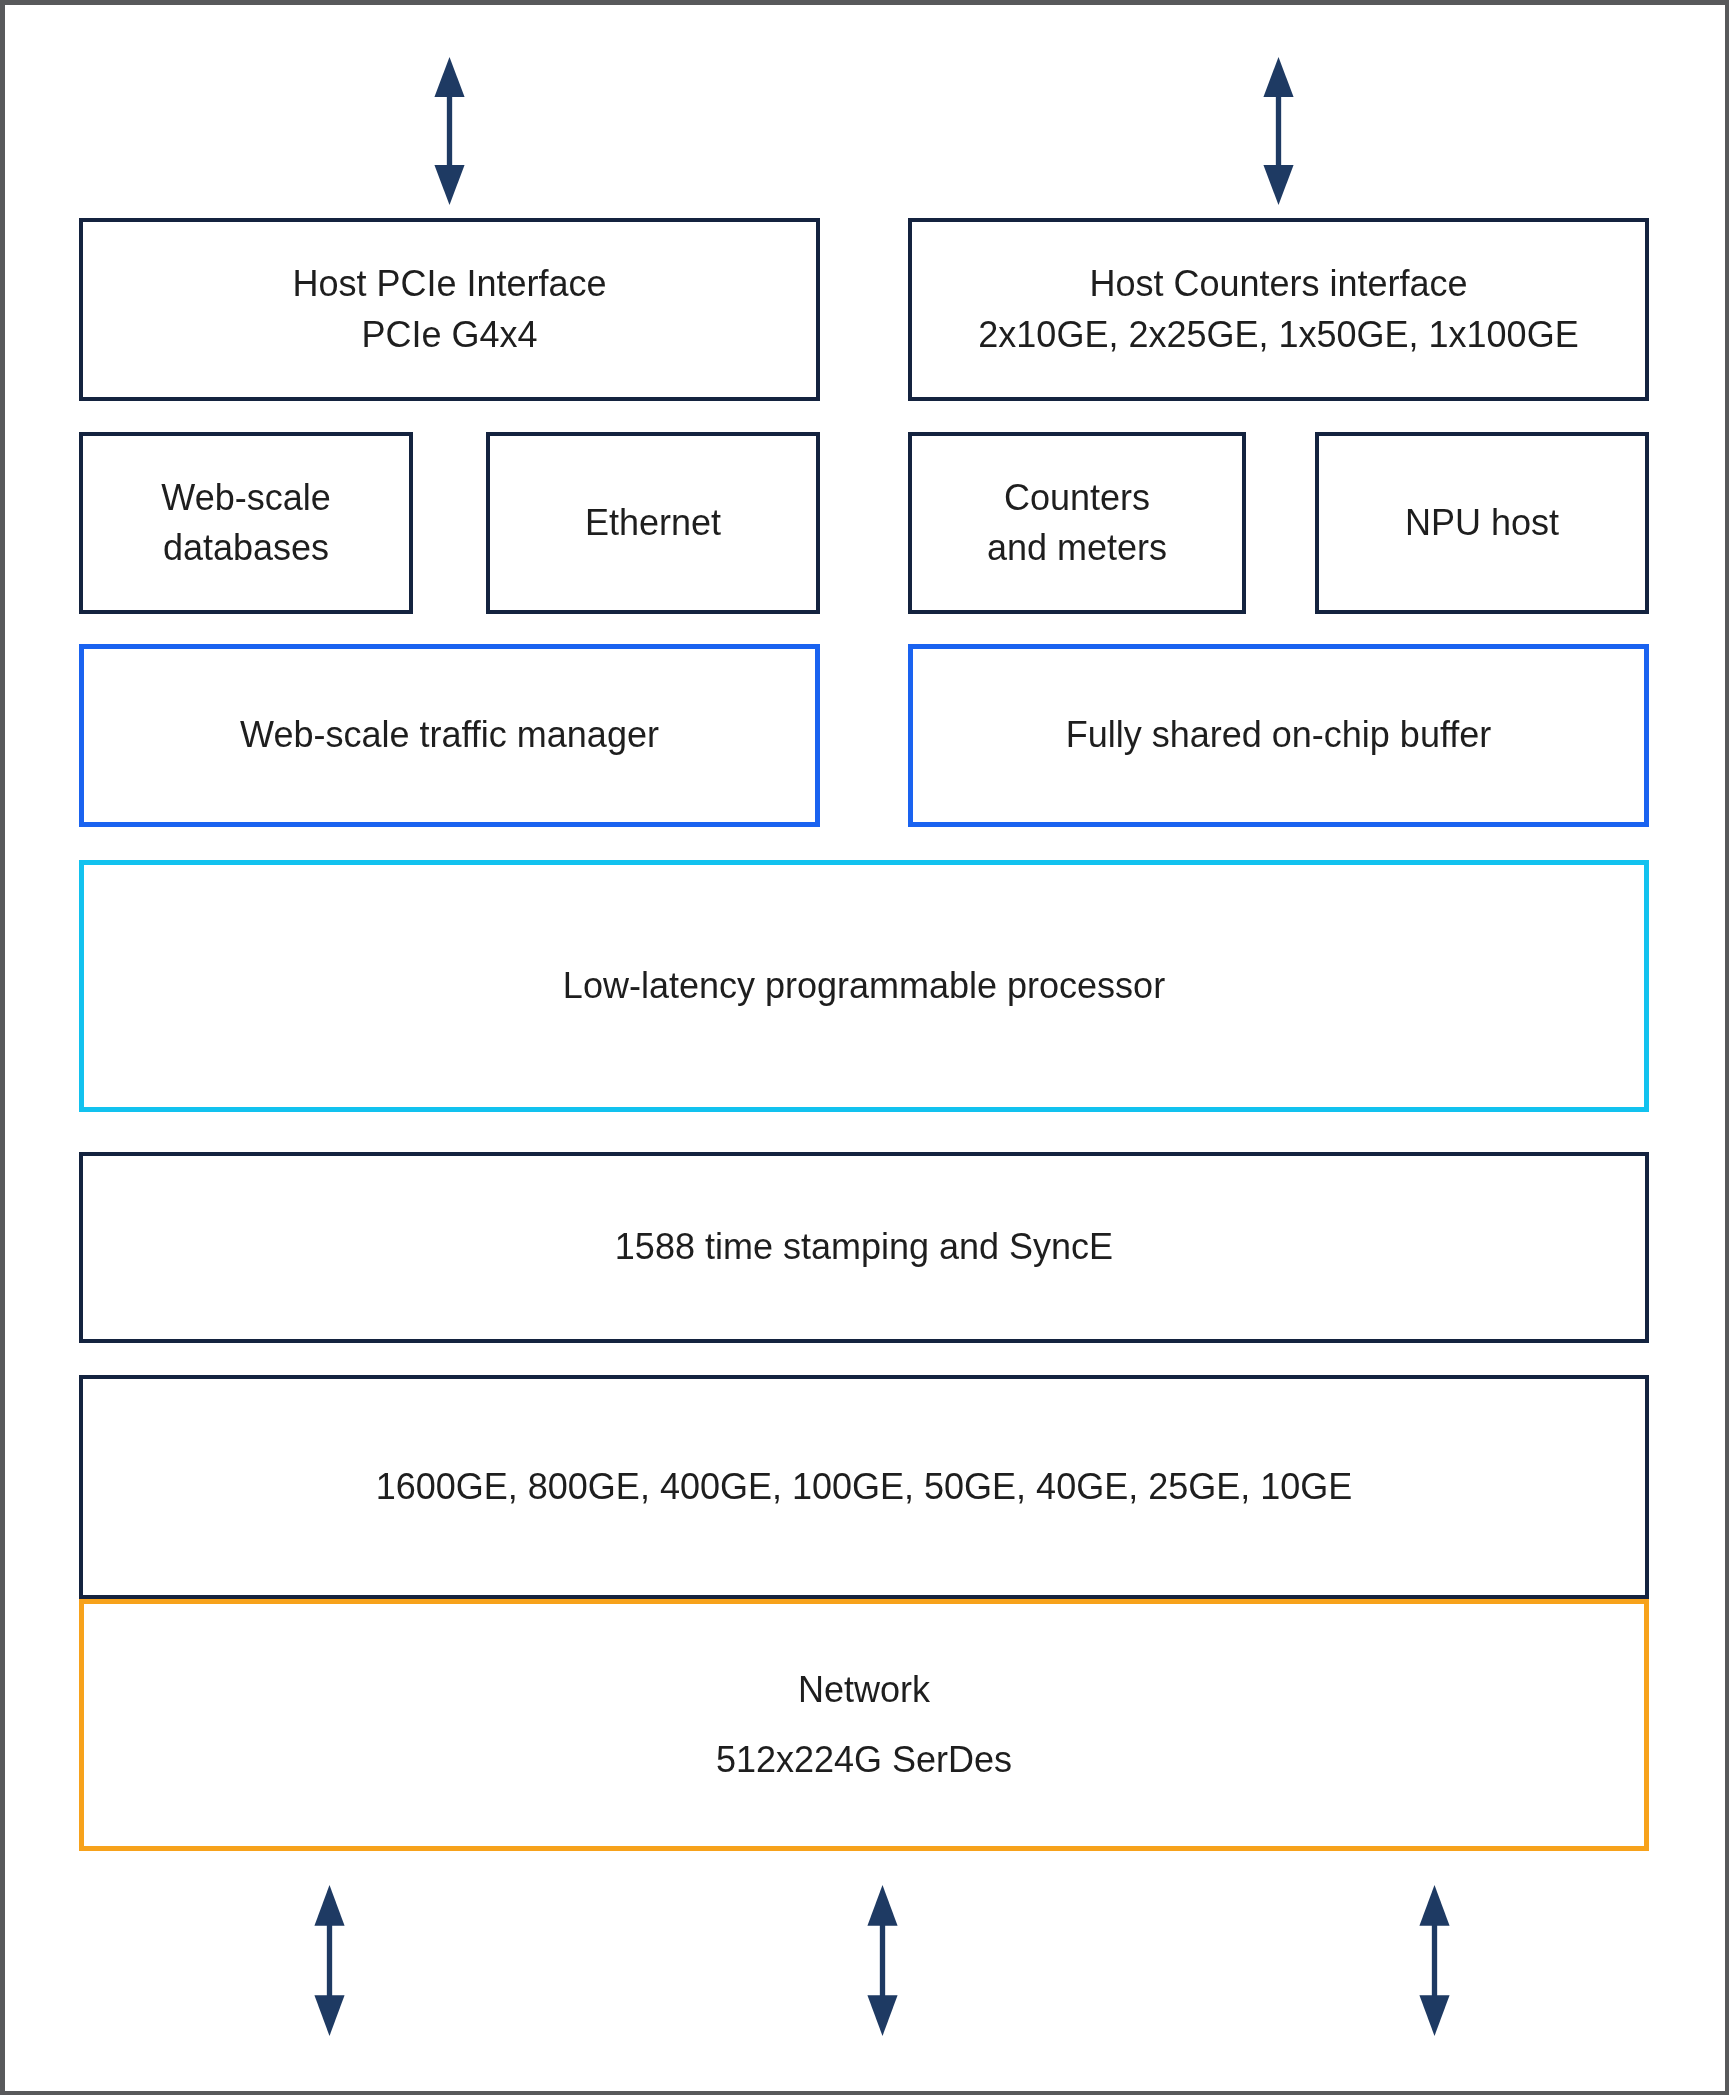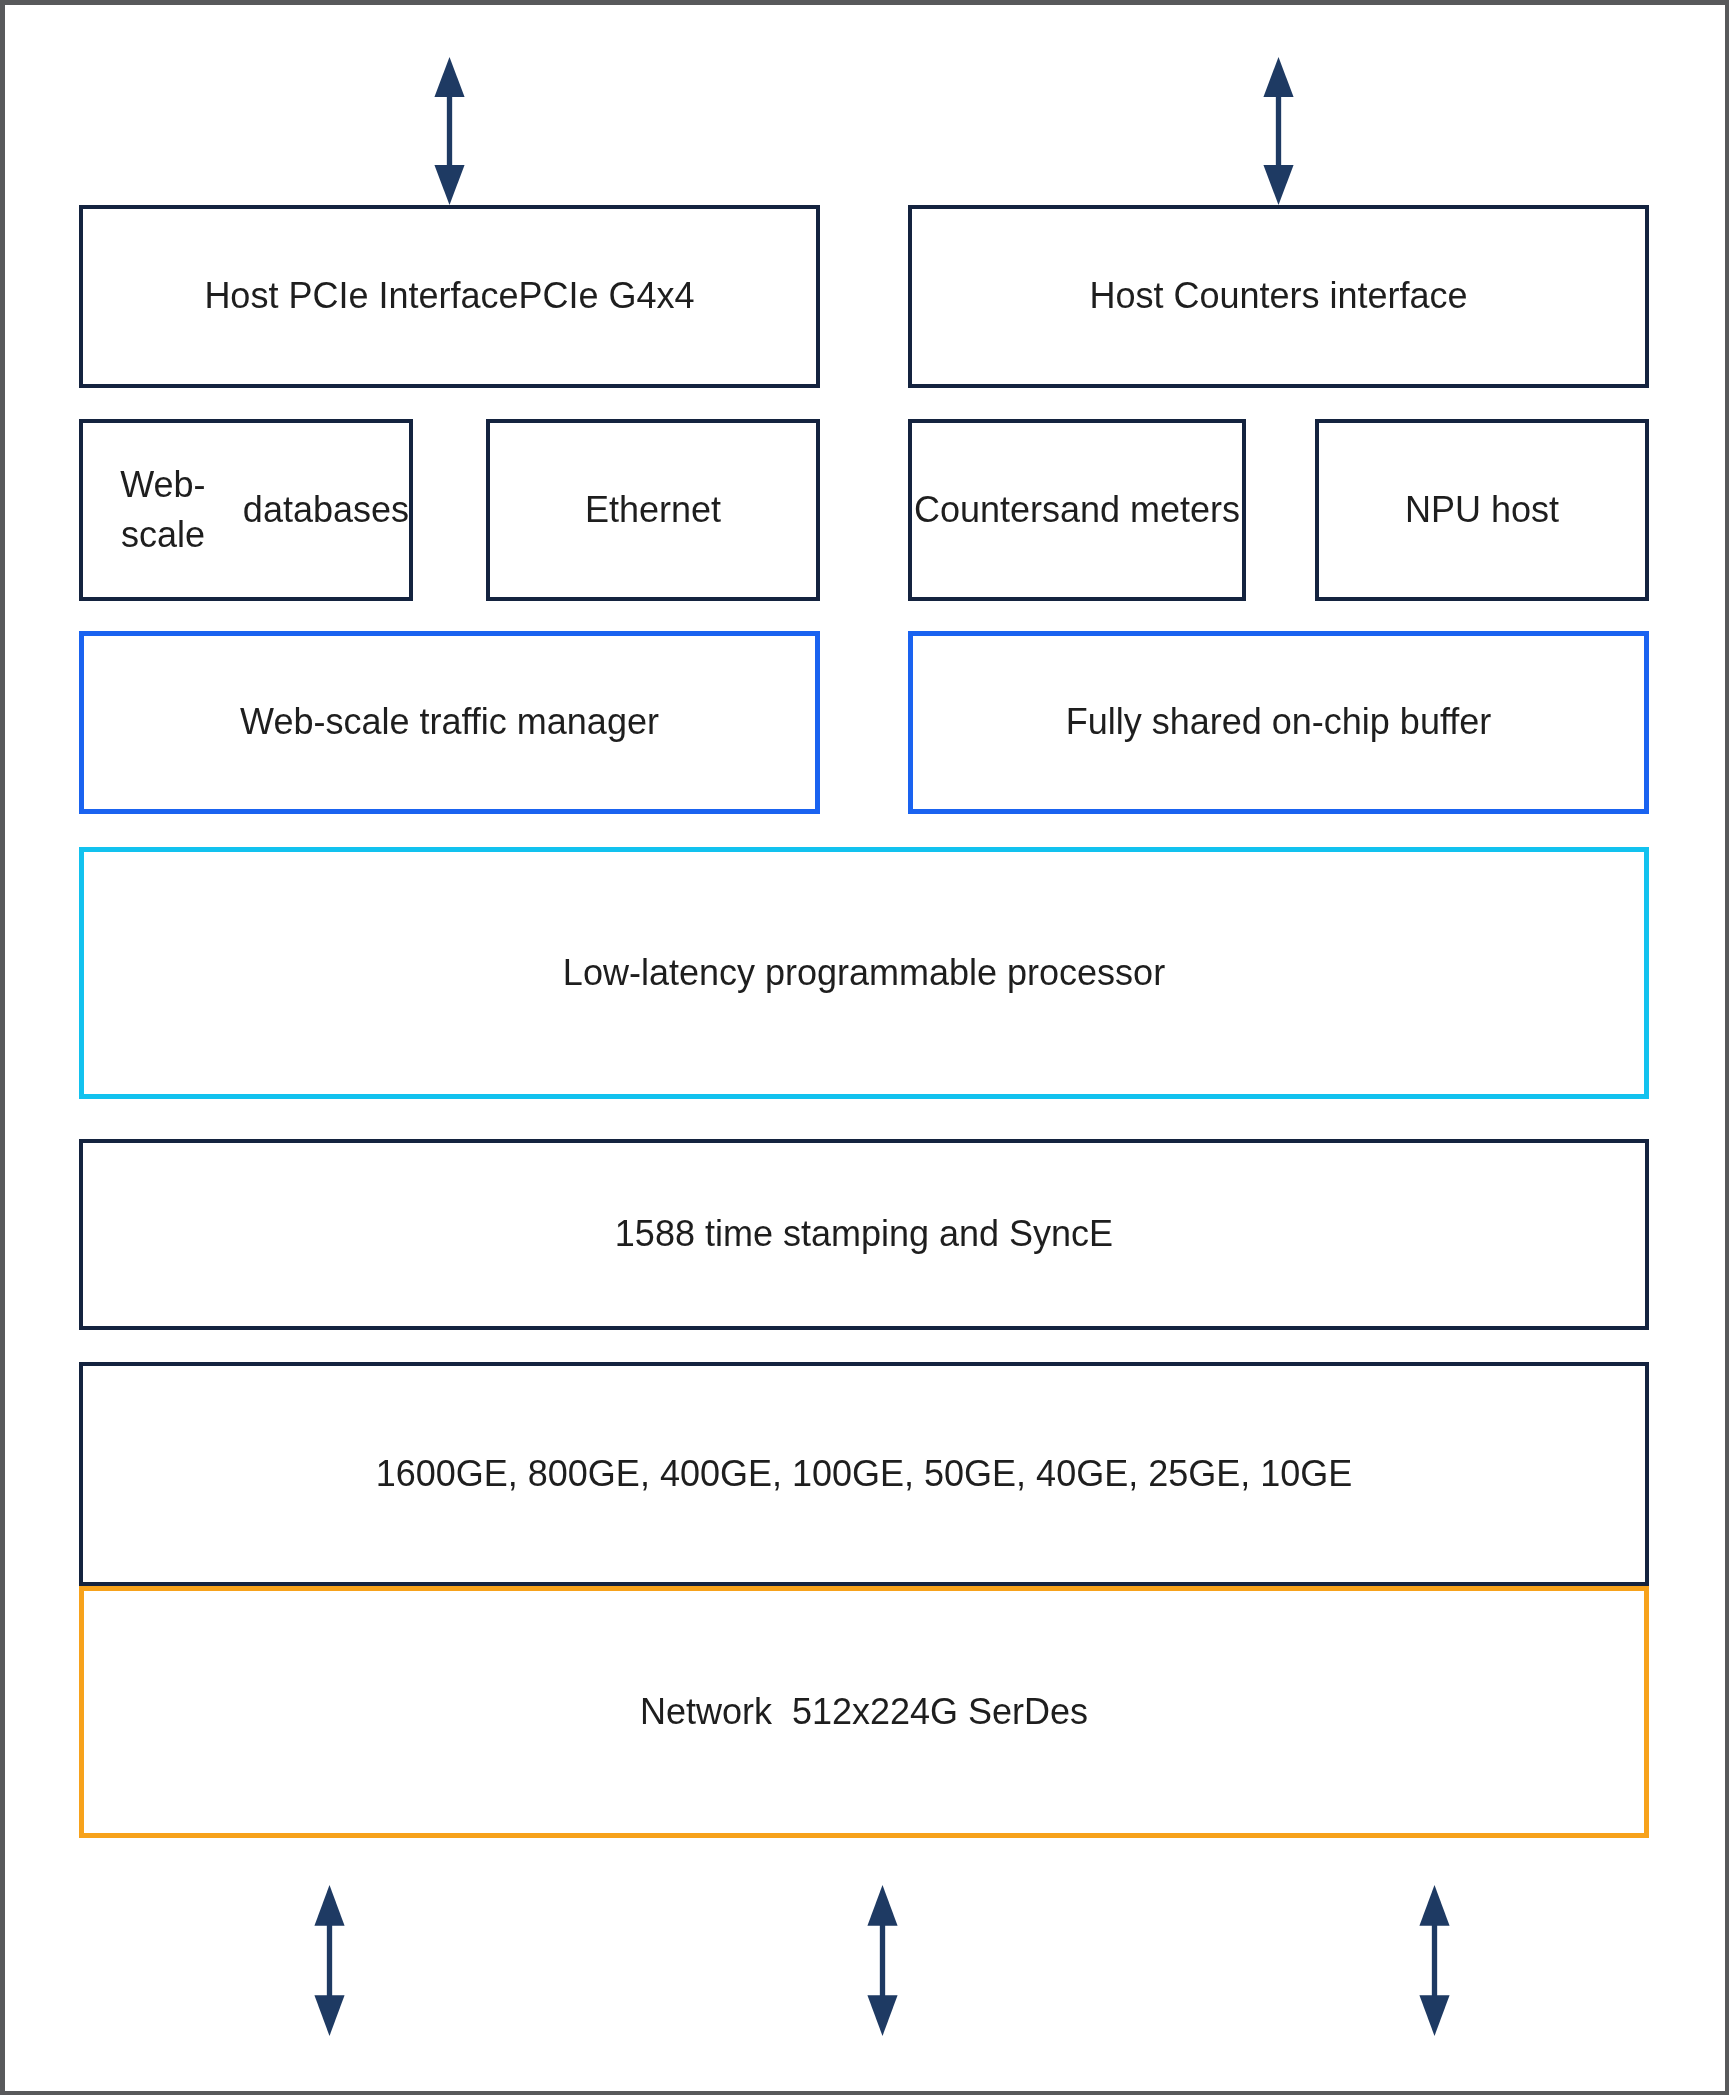--- a/index.html
+++ b/index.html
@@ -16,27 +16,28 @@
     position: absolute;
     left: 0; top: 0; right: 0; bottom: 0;
     border: 5.3px solid #58595b;
     box-sizing: border-box;
   }
   .box {
     position: absolute;
     box-sizing: border-box;
     background: #ffffff;
     display: flex;
-    flex-direction: row;
+    flex-direction: column;
     align-items: center;
     justify-content: center;
     text-align: center;
     font-size: 36px;
     line-height: 1.4;
     color: #1e1e1e;
+    margin-top: 13px;
   }
   .b-navy   { border: 4.5px solid #14233f; }
   .b-blue   { border: 5.3px solid #1a63f0; }
   .b-cyan   { border: 5.3px solid #12c2ef; align-items: center; }
   .b-orange { border: 5.3px solid #f7a21b; gap: 20px; }
   .arrow {
     position: absolute;
     width: 39px;
   }
   .arrow svg { display: block; width: 100%; height: 100%; }
@@ -80,20 +81,21 @@
       <polygon points="5,124 39,124 22,170" fill="#1e3a63"></polygon>
     </svg>
   </div>
 
   <div class="box b-navy" id="box-host-pcie">
     <span>Host PCIe Interface</span>
     <span>PCIe G4x4</span>
   </div>
   <div class="box b-navy" id="box-host-ethernet">
     <span>Host Counters interface</span>
+    <span>2x10GE, 2x25GE, 1x50GE, 1x100GE</span>
   </div>
 
   <div class="box b-navy" id="box-webscale-db">
     <span>Web-scale</span>
     <span>databases</span>
   </div>
   <div class="box b-navy" id="box-telemetry">
     <span>Ethernet</span>
   </div>
   <div class="box b-navy" id="box-counters">

